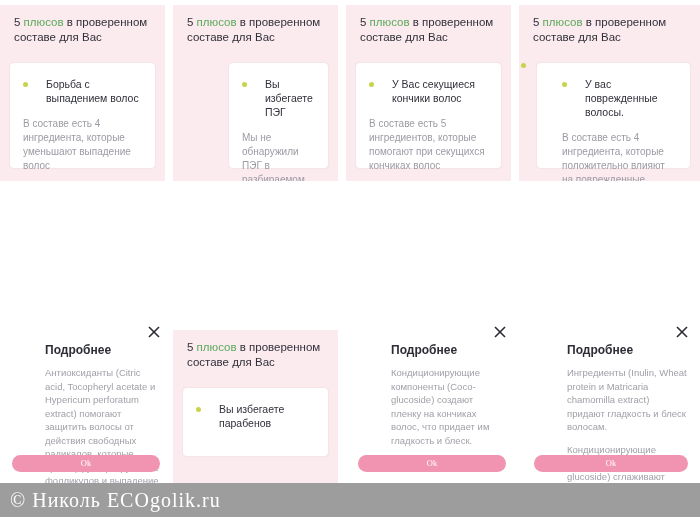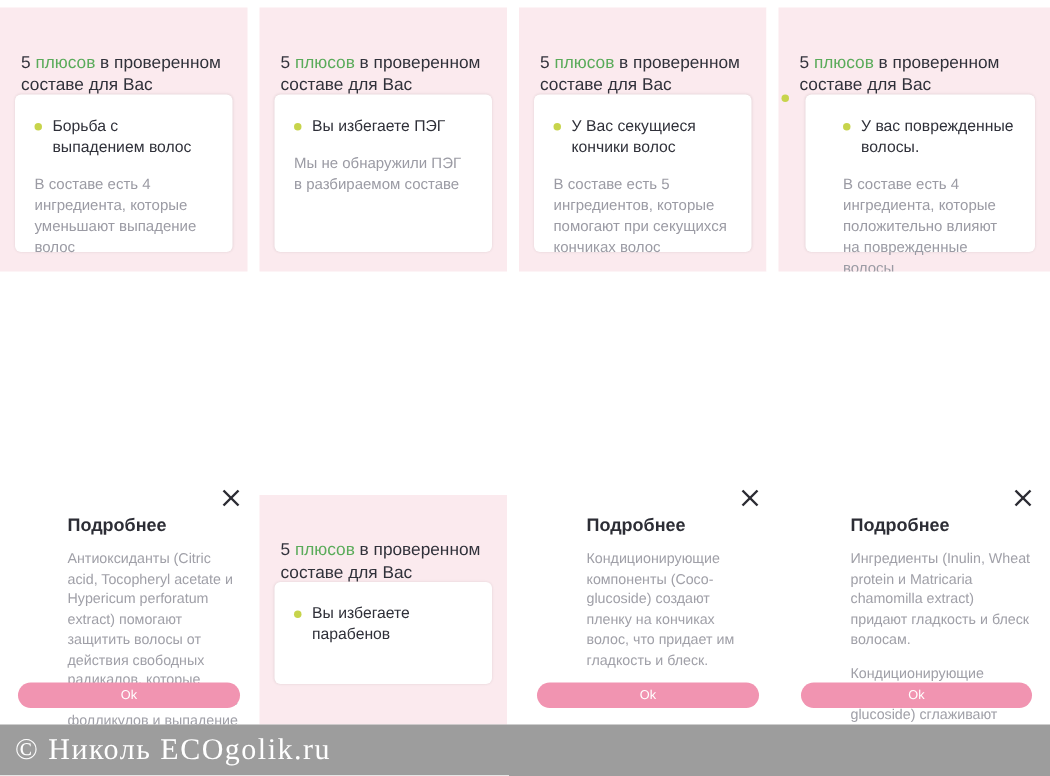--- a/index.html
+++ b/index.html
@@ -14,35 +14,35 @@
   
   .panel {
     position: absolute;
     background: #fbeaee;
     overflow: hidden;
   }
   .panel-title {
     font-size: 11.5px;
     line-height: 15px;
     color: #30313a;
-    padding: 30px 14px 0 14px;
+    padding: 10px 14px 0 14px;
     font-weight: 400;
   }
   .panel-title .hl { color: #5aab5a; }
 
   .inner-card {
     position: absolute;
     left: 10px; right: 10px;
     background: #ffffff;
     border-radius: 4px;
     box-shadow: 0 0 2px rgba(0,0,0,0.10);
     padding: 14px 13px 12px 13px;
   }
 
-  .bullet-row { display: flex; align-items: flex-start; gap: 7px; }
+  .bullet-row { display: flex; align-items: flex-start; gap: 18px; }
   .bullet-dot {
     width: 5px; height: 5px; border-radius: 50%;
     background: #c7d44b; flex: 0 0 5px; margin-top: 5px;
   }
   .bullet-text {
     font-size: 10.5px; line-height: 14px; color: #2f3039;
   }
   .body-text {
     font-size: 10px; line-height: 14px; color: #9b9ba4;
     margin-top: 12px;
@@ -70,21 +70,21 @@
     font-size: 9.5px; line-height: 13.5px; color: #a0a0a8;
     padding: 0 12px; margin-top: 9px;
   }
   .ok-btn {
     position: absolute;
     left: 12px; right: 12px; bottom: 11px;
     height: 17px;
     background: #f194b1;
     border: none; border-radius: 9px;
     color: #ffffff; font-size: 8.5px;
-    font-family: Liberation Sans, sans-serif;
+    font-family: Liberation Serif, serif;
     cursor: pointer;
     line-height: 17px; text-align: center;
     padding: 0;
   }
 
   
   .footer-band {
     position: absolute;
     left: 0; bottom: 0; width: 700px; height: 34px;
     background: #9d9d9d;
@@ -114,21 +114,21 @@
       </div>
       <div class="body-text">В составе есть 4 ингредиента, которые уменьшают выпадение волос</div>
 
     </div>
   </div>
 
   <div class="panel" style="left:173px; top:5px; width:165px; height:176px;">
     <div class="panel-title">
       <span>5 </span><span class="hl">плюсов</span><span> в проверенном составе для Вас</span>
     </div>
-    <div class="inner-card" style="top:58px; height:105px;">
+    <div class="inner-card" style="top:58px; height:105px;margin-left:46px;">
       <div class="bullet-row">
         <span class="bullet-dot"></span>
         <span class="bullet-text">Вы избегаете ПЭГ</span>
       </div>
       <div class="body-text">Мы не обнаружили ПЭГ в разбираемом составе</div>
     </div>
   </div>
 
   <div class="panel" style="left:346px; top:5px; width:165px; height:176px;">
     <div class="panel-title">

